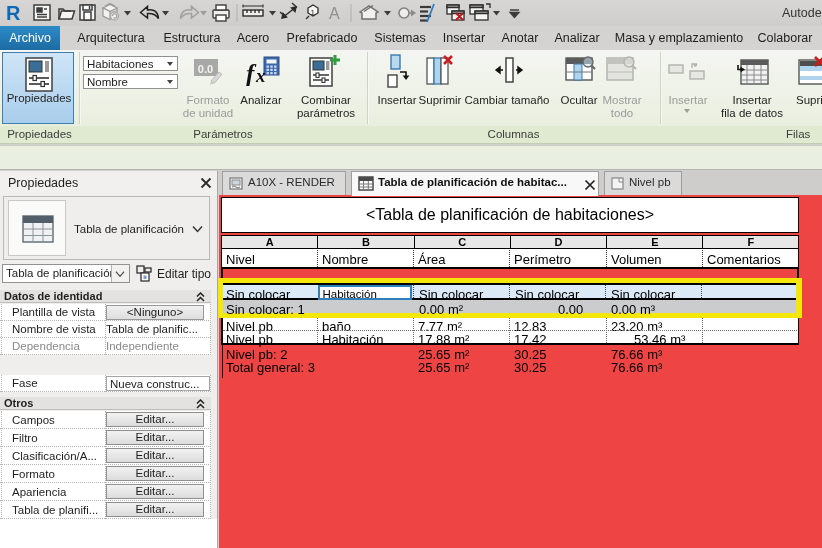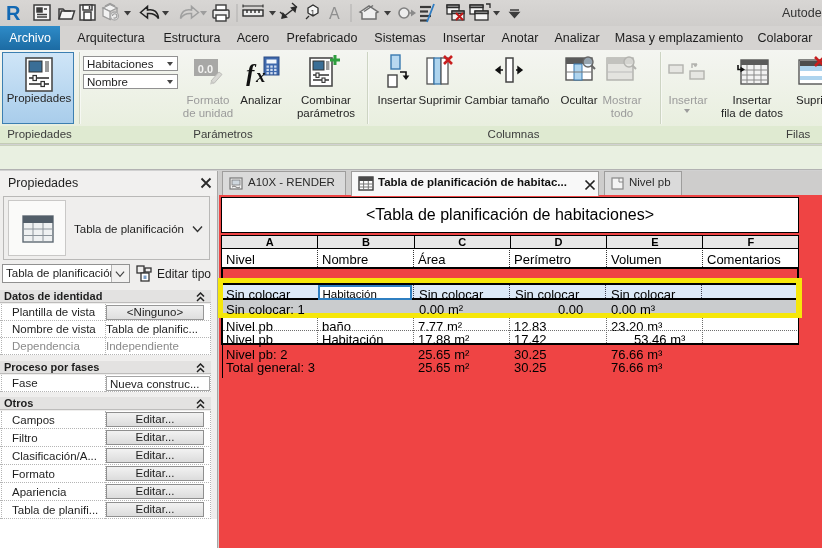--- a/index.html
+++ b/index.html
@@ -381,23 +381,20 @@
     <div class="abs" style="left:106px;top:1px;width:98px;height:15px;background:linear-gradient(#f0f0f0,#dedede);border:1px solid #979797;text-align:center;font-size:11.5px;color:#1e1e1e;">&lt;Ninguno&gt;</div>
     </div>
   <div class="prow" style="top:150px;height:17px;">
       <div class="plab" style="top:2px;">Nombre de vista</div>
     <div class="abs" style="left:106px;top:2px;font-size:11.5px;color:#1e1e1e;">Tabla de planific...</div>
     </div>
   <div class="prow" style="top:167px;height:17px;">
       <div class="plab" style="top:2px;color:#8a8a8a;">Dependencia</div>
     <div class="abs" style="left:106px;top:2px;font-size:11.5px;color:#8a8a8a;">Independiente</div>
     </div>
-  <div class="pshead" style="top:190px;height:13px;padding:0 0 0 4px;">Proceso por fases<span class="chev"><svg width="9" height="10" viewBox="0 0 9 10">
-          <path d="M1 4.5 L4.5 1 L8 4.5 M1 9 L4.5 5.5 L8 9" fill="none" stroke="#222" stroke-width="1.5"></path>
-        </svg></span></div>
   <div class="prow" style="top:204px;height:17px;">
       <div class="plab" style="top:2px;">Fase</div>
     <div class="abs" style="left:106px;top:1px;width:104px;height:15px;background:#fff;border:1px solid #a5a5a5;font-size:11.5px;color:#1e1e1e;padding:1px 0 0 3px;">Nueva construc...</div>
     </div>
   <div class="pshead" style="top:226px;height:13px;padding:0 0 0 4px;">Otros<span class="chev"><svg width="9" height="10" viewBox="0 0 9 10">
           <path d="M1 4.5 L4.5 1 L8 4.5 M1 9 L4.5 5.5 L8 9" fill="none" stroke="#222" stroke-width="1.5"></path>
         </svg></span></div>
   <div class="prow" style="top:240px;height:18px;">
       <div class="plab" style="top:3px;">Campos</div>
       <div class="editbtn" style="top:1px;height:15px;">Editar...</div>

